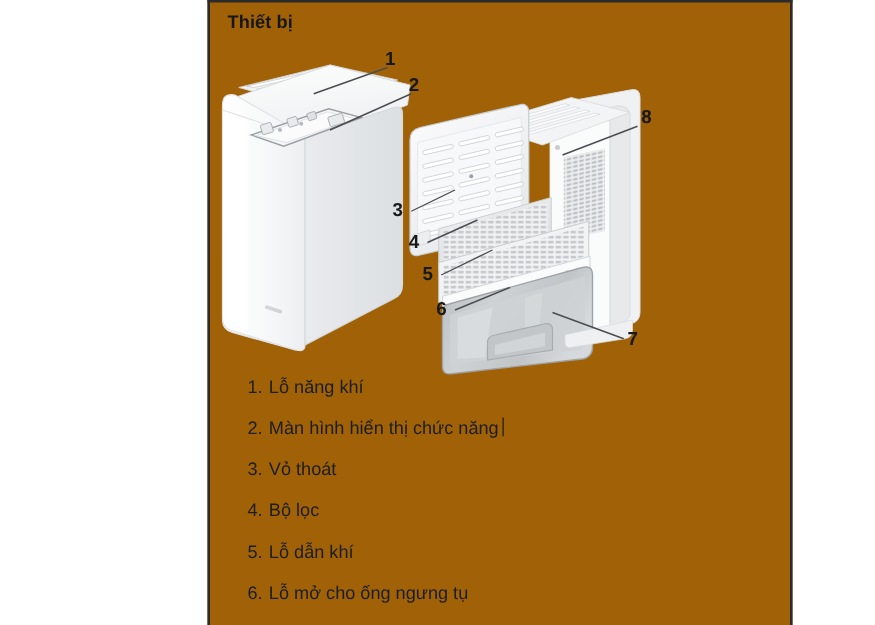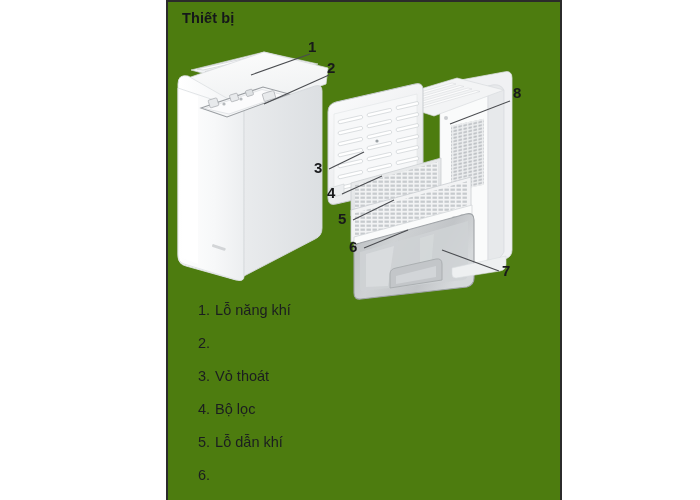--- a/index.html
+++ b/index.html
@@ -13,23 +13,23 @@
     overflow: hidden;
     font-family: "Liberation Sans", sans-serif;
     position: relative;
   }
 
   
   #page {
     position: absolute;
     left: 166px;
     top: 0px;
-    width: 396px;
+    width: 468px;
     height: 500px;
-    background: #4d7c0f;
+    background: #a16207;
     border-left: 2px solid #2b2b2b;
     border-right: 2px solid #2b2b2b;
     border-top: 2px solid #2b2b2b;
     box-sizing: border-box;
     overflow: hidden;
   }
 
   #page-title {
     position: absolute;
     left: 14px;
@@ -320,35 +320,37 @@
 
   <div id="parts-list">
 
     <div class="part-item">
       <span class="part-num">1.</span>
       <span class="part-label">Lỗ năng khí</span>
     </div>
 
     <div class="part-item has-caret">
       <span class="part-num">2.</span>
+      <span class="part-label">Màn hình hiển thị chức năng</span>
     </div>
 
     <div class="part-item">
       <span class="part-num">3.</span>
       <span class="part-label">Vỏ thoát</span>
     </div>
 
     <div class="part-item">
       <span class="part-num">4.</span>
       <span class="part-label">Bộ lọc</span>
     </div>
 
     <div class="part-item">
       <span class="part-num">5.</span>
       <span class="part-label">Lỗ dẫn khí</span>
     </div>
 
     <div class="part-item">
       <span class="part-num">6.</span>
+      <span class="part-label">Lỗ mở cho ống ngưng tụ</span>
     </div>
 
   </div>
 </div>
 
 </body></html>

